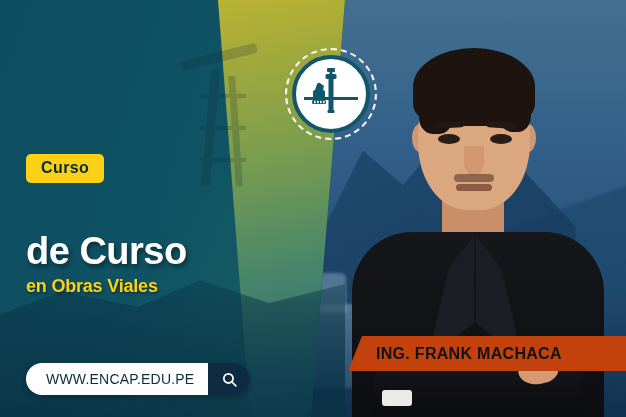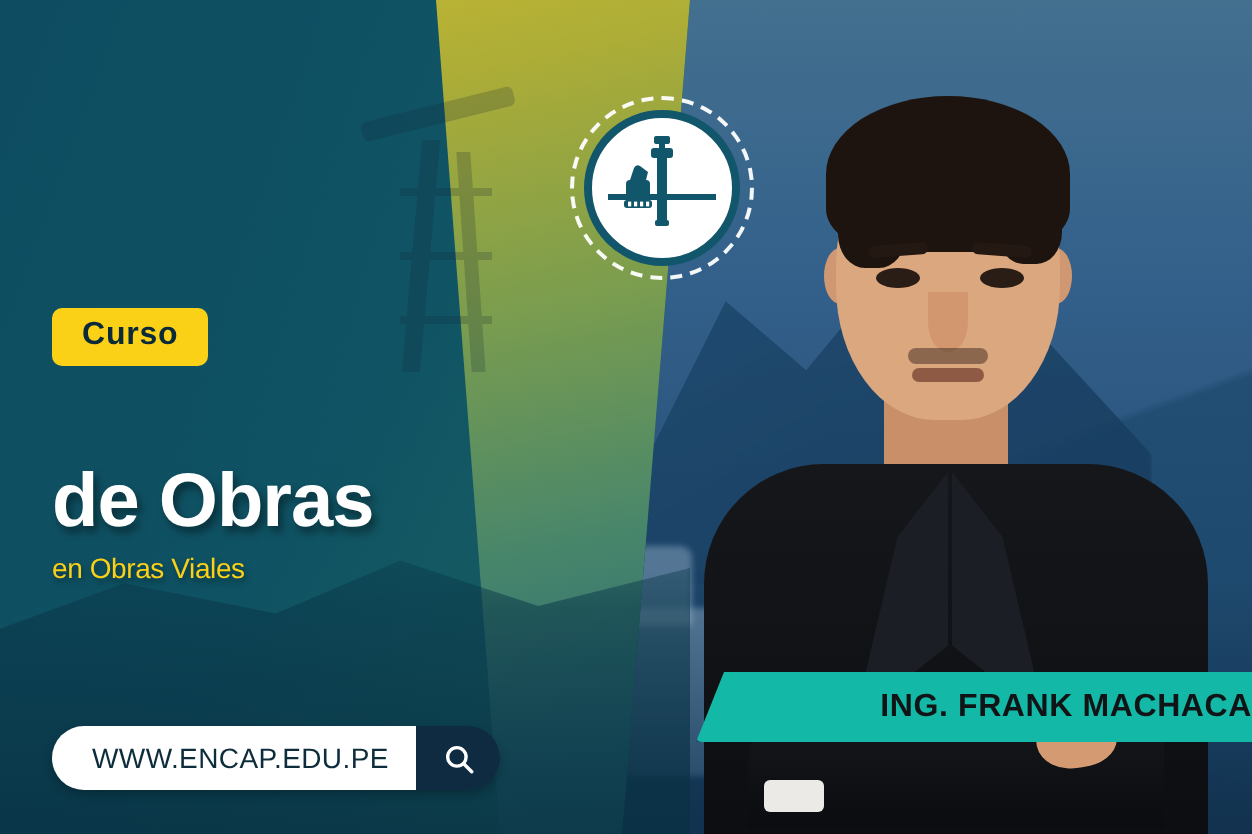--- a/index.html
+++ b/index.html
@@ -126,22 +126,22 @@
     color:#ffffff;
     font-size:38px;
     font-weight:bold;
     letter-spacing:-.5px;
     line-height:1;
     text-shadow:2px 3px 4px rgba(0,0,0,.42);
   }
   .title-tag {
     position:absolute; left:26px; top:276px;
     color:#fbd118;
-    font-size:14px;
-    font-weight:normal;
+    font-size:18px;
+    font-weight:bold;
     letter-spacing:-.2px;
     text-shadow:1px 2px 3px rgba(0,0,0,.4);
   }
 
   
   .url-pill {
     position:absolute; left:26px; top:363px;
     height:32px;
     display:flex; align-items:stretch;
     border-radius:16px;
@@ -232,26 +232,25 @@
     transform:rotate(-12deg);
   }
   .p-cuff {
     position:absolute; left:52px; top:372px; width:30px; height:16px;
     background:#eceae6; border-radius:3px;
   }
 
   
   .name-bar {
     position:absolute; left:348px; top:336px; width:278px; height:35px;
-    background:#14b8a6;
+    background:#c2410c;
     clip-path:polygon(14px 0, 100% 0, 100% 100%, 0 100%);
     display:flex; align-items:center;
     box-shadow:0 2px 6px rgba(0,0,0,.3);
     border-radius:3px 0 0 3px;
-    justify-content:flex-end;
   }
   .name-bar span {
     margin-left:28px;
     color:#111417;
     font-size:16px; font-weight:bold;
     letter-spacing:.3px;
   }
 </style>
 </head>
 <body>
@@ -314,21 +313,21 @@
         <rect x="16" y="41" width="14" height="4" rx="1.5" fill="#12566b"></rect>
         <rect x="18" y="41.8" width="1.6" height="2.4" fill="#ffffff"></rect>
         <rect x="21" y="41.8" width="1.6" height="2.4" fill="#ffffff"></rect>
         <rect x="24" y="41.8" width="1.6" height="2.4" fill="#ffffff"></rect>
         <rect x="27" y="41.8" width="1.6" height="2.4" fill="#ffffff"></rect>
       </svg>
     </div>
   </div>
 
   <div class="curso-badge">Curso</div>
-  <div class="title-sub">de Obras</div>
+  <div class="title-sub">de Curso</div>
   <div class="title-tag">en Obras Viales</div>
 
   <div class="url-pill">
     <div class="url-text">WWW.ENCAP.EDU.PE</div>
     <div class="url-search">
       <svg width="17" height="17" viewBox="0 0 24 24" fill="none" stroke="#ffffff" stroke-width="2.4" stroke-linecap="round">
         <circle cx="10.5" cy="10.5" r="6.5"></circle>
         <line x1="15.5" y1="15.5" x2="21" y2="21"></line>
       </svg>
     </div>

